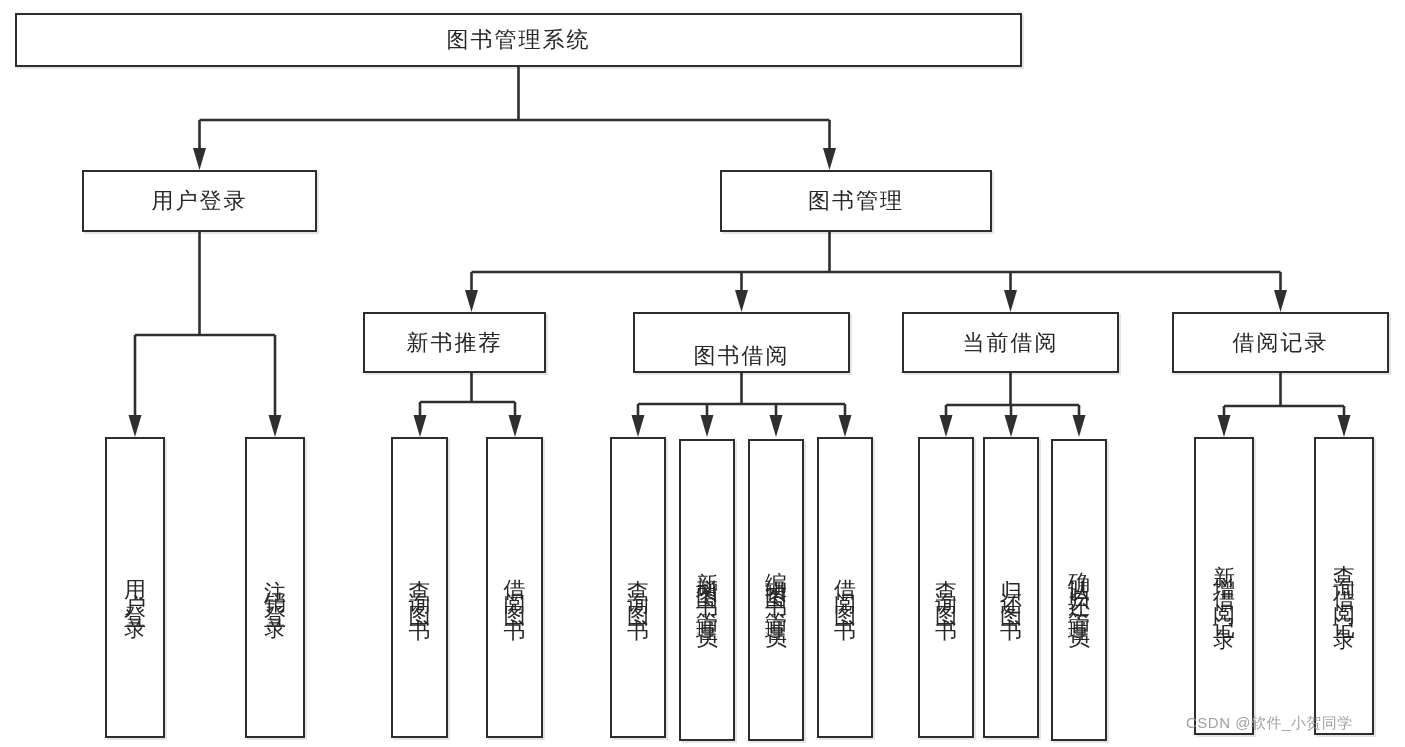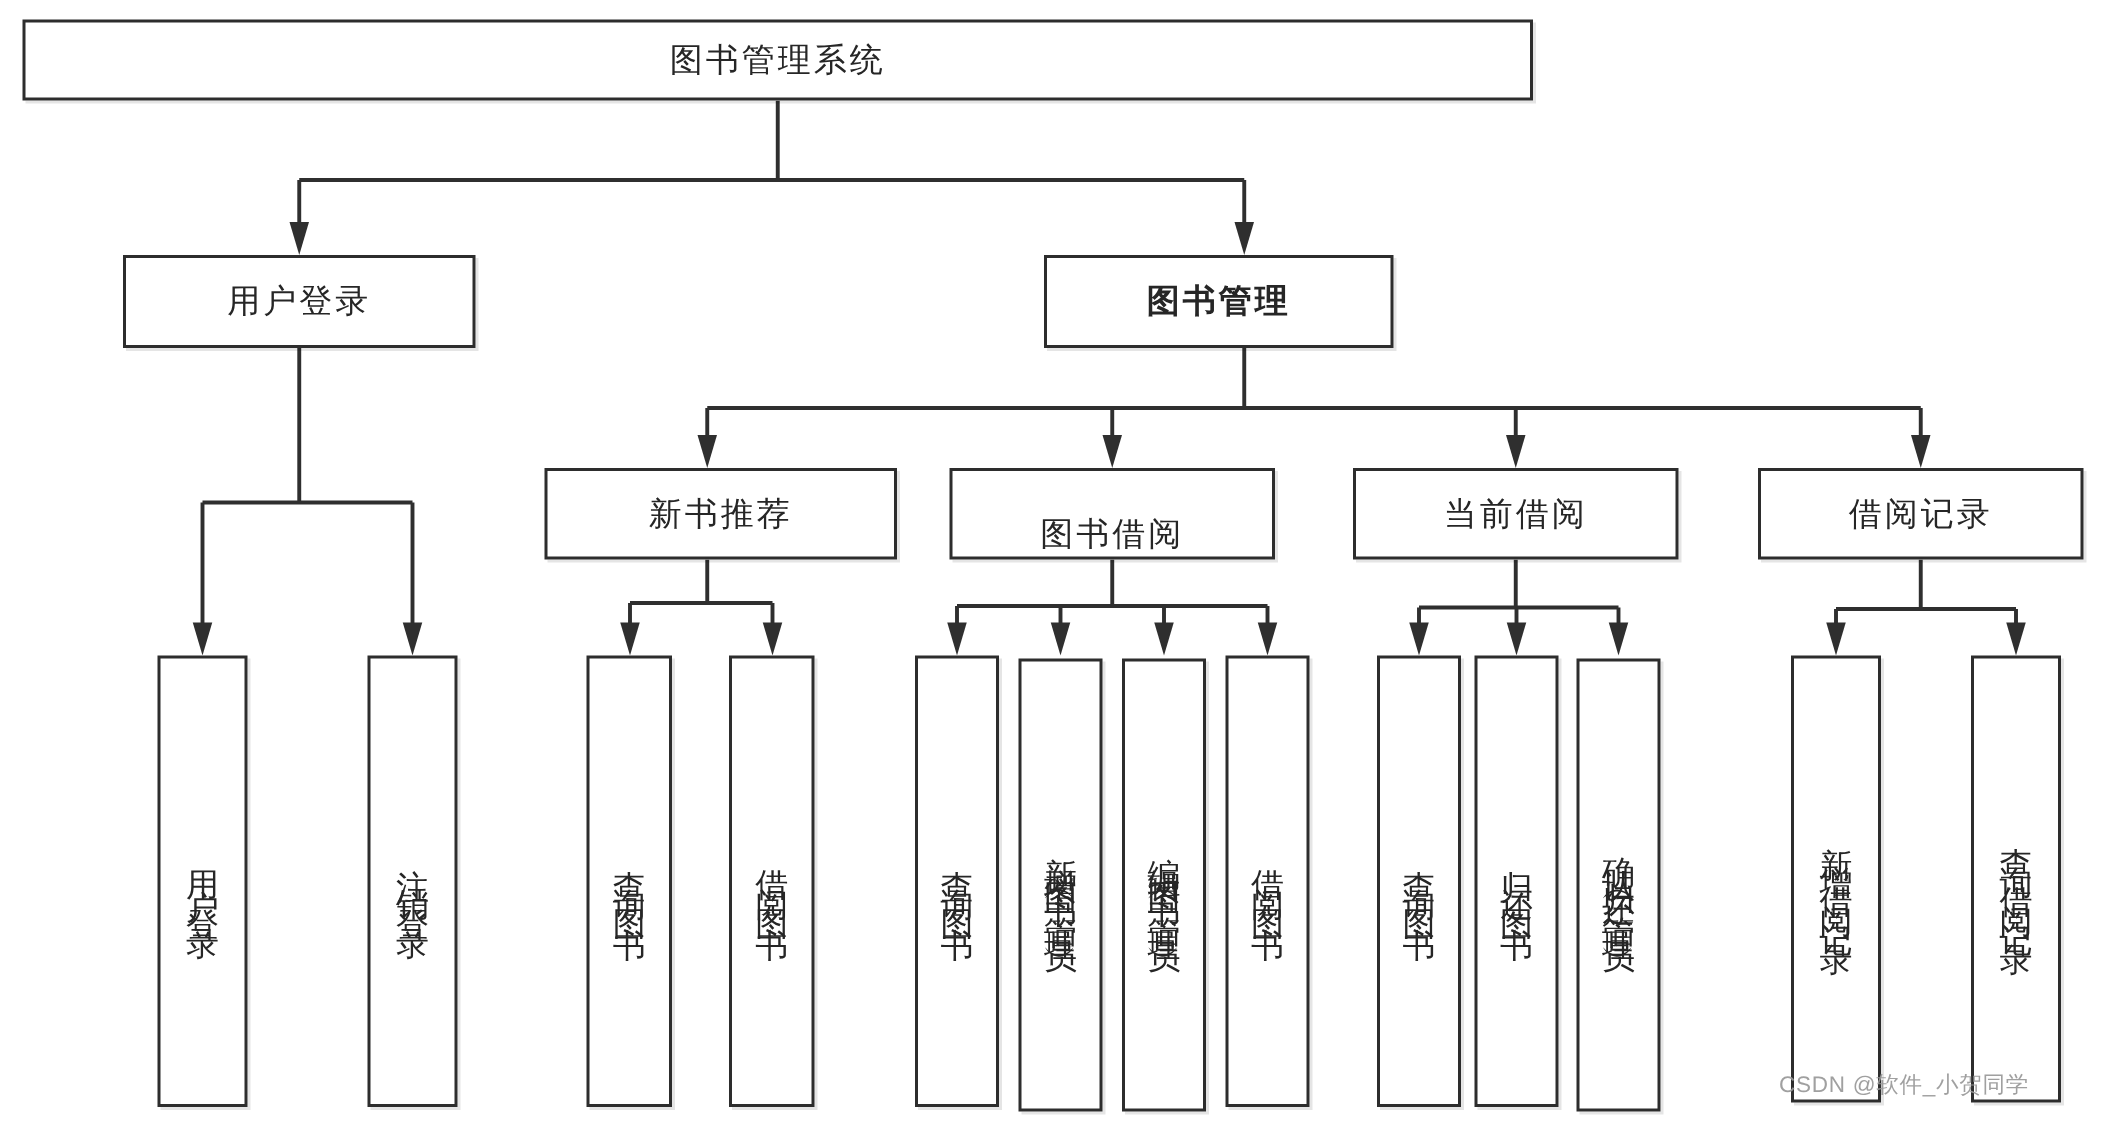--- a/index.html
+++ b/index.html
@@ -129,25 +129,25 @@
     </g>
   </svg>
 
   <div class="node node-h" style="left:15px; top:13px; width:1007px; height:54px;">
     <span>图书管理系统</span>
   </div>
 
   <div class="node node-h" style="left:82px; top:170px; width:235px; height:62px;">
     <span>用户登录</span>
   </div>
-  <div class="node node-h" style="left:696px; top:170px; width:233px; height:62px;font-weight:bold;">
+  <div class="node node-h" style="left:720px; top:170px; width:272px; height:62px;">
     <span>图书管理</span>
   </div>
 
-  <div class="node node-h" style="left:363px; top:312px; width:235px; height:61px;">
+  <div class="node node-h" style="left:363px; top:312px; width:183px; height:61px;">
     <span>新书推荐</span>
   </div>
   <div class="node node-h" style="left:633px; top:312px; width:217px; height:61px;align-items:flex-end;">
     <span>图书借阅</span>
   </div>
   <div class="node node-h" style="left:902px; top:312px; width:217px; height:61px;">
     <span>当前借阅</span>
   </div>
   <div class="node node-h" style="left:1172px; top:312px; width:217px; height:61px;">
     <span>借阅记录</span>

